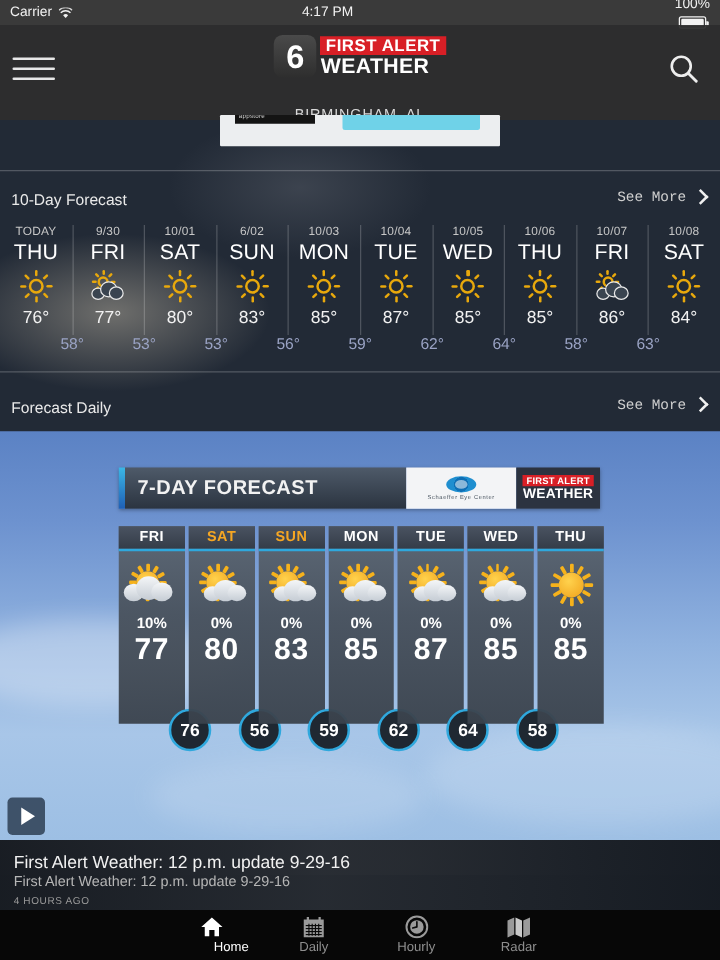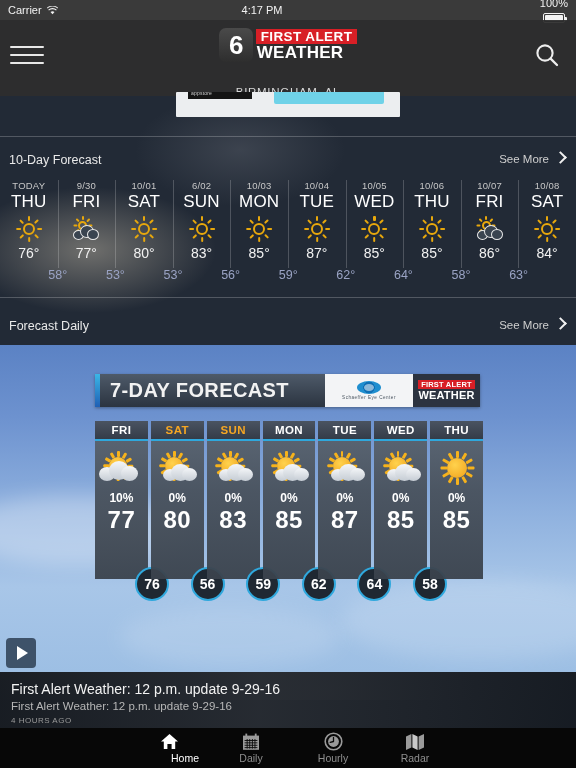--- a/index.html
+++ b/index.html
@@ -90,21 +90,21 @@
     background:#eceef0;border-radius:1px;overflow:hidden;
   }
   .promo .darkchip{position:absolute;left:12px;top:-4px;width:64px;height:11px;background:#141414;}
   .promo .darkchip span{display:block;color:#cfcfcf;font-size:5px;padding:2px 3px;letter-spacing:.2px;white-space:nowrap;}
   .promo .bluebtn{position:absolute;right:16px;top:-6px;width:110px;height:18px;background:#6fd2e8;border-radius:2px;}
 
   
   .divider{position:absolute;left:0;width:576px;height:1px;background:rgba(255,255,255,.22);}
   .sect-head{position:absolute;left:0;width:576px;height:32px;}
   .sect-title{position:absolute;left:9px;top:7px;color:#e9e9e9;font-size:12.5px;}
-  .see-more{position:absolute;right:12px;top:6px;display:flex;align-items:flex-end;gap:7px;cursor:pointer;}
+  .see-more{position:absolute;right:12px;top:6px;display:flex;align-items:flex-end;gap:7px;cursor:pointer;font-family:Liberation Mono, monospace;}
   .see-more-lbl{color:#cfcfcf;font-size:11.5px;}
   .chev{width:8px;height:13px;position:relative;}
   .chev::before{
     content:"";position:absolute;left:0;top:1px;width:7px;height:7px;
     border-right:2.6px solid #f0f0f0;border-top:2.6px solid #f0f0f0;
     transform:rotate(45deg);
   }
 
   .tenday{position:absolute;left:0;top:178px;width:576px;height:118px;}
   .day-row{position:absolute;left:0;top:0;width:576px;height:92px;display:flex;}
@@ -146,21 +146,21 @@
   }
   .vcloud{position:absolute;border-radius:50%;background:rgba(255,255,255,.30);filter:blur(10px);}
   .vbar{
     position:absolute;left:95px;top:29px;width:385px;height:33px;display:flex;align-items:stretch;
     box-shadow:0 1px 3px rgba(0,0,0,.35);
   }
   .vbar-accent{width:5px;background:linear-gradient(180deg,#3bb7e6,#1f5fb5);}
   .vbar-title{
     flex:1;background:linear-gradient(180deg,#4e5a69,#2b3440);
     display:flex;align-items:center;padding-left:10px;
-    color:#f2f2f2;font-size:20px;font-weight:bold;letter-spacing:.4px;
+    color:#f2f2f2;font-size:16px;font-weight:bold;letter-spacing:.4px;
   }
   .vbar-spon{
     width:88px;background:#f3f4f6;display:flex;flex-direction:column;align-items:center;justify-content:center;gap:0px;
   }
   .vbar-spon .eye{
     width:24px;height:13px;border-radius:50%;
     background:radial-gradient(circle at 50% 50%, #0f6fb5 0 42%, #1f8ecf 43% 100%);
     position:relative;
   }
   .vbar-spon .eye::after{content:"";position:absolute;left:7px;top:3px;width:10px;height:7px;border-radius:50%;background:#f3f4f6;opacity:.55;}

